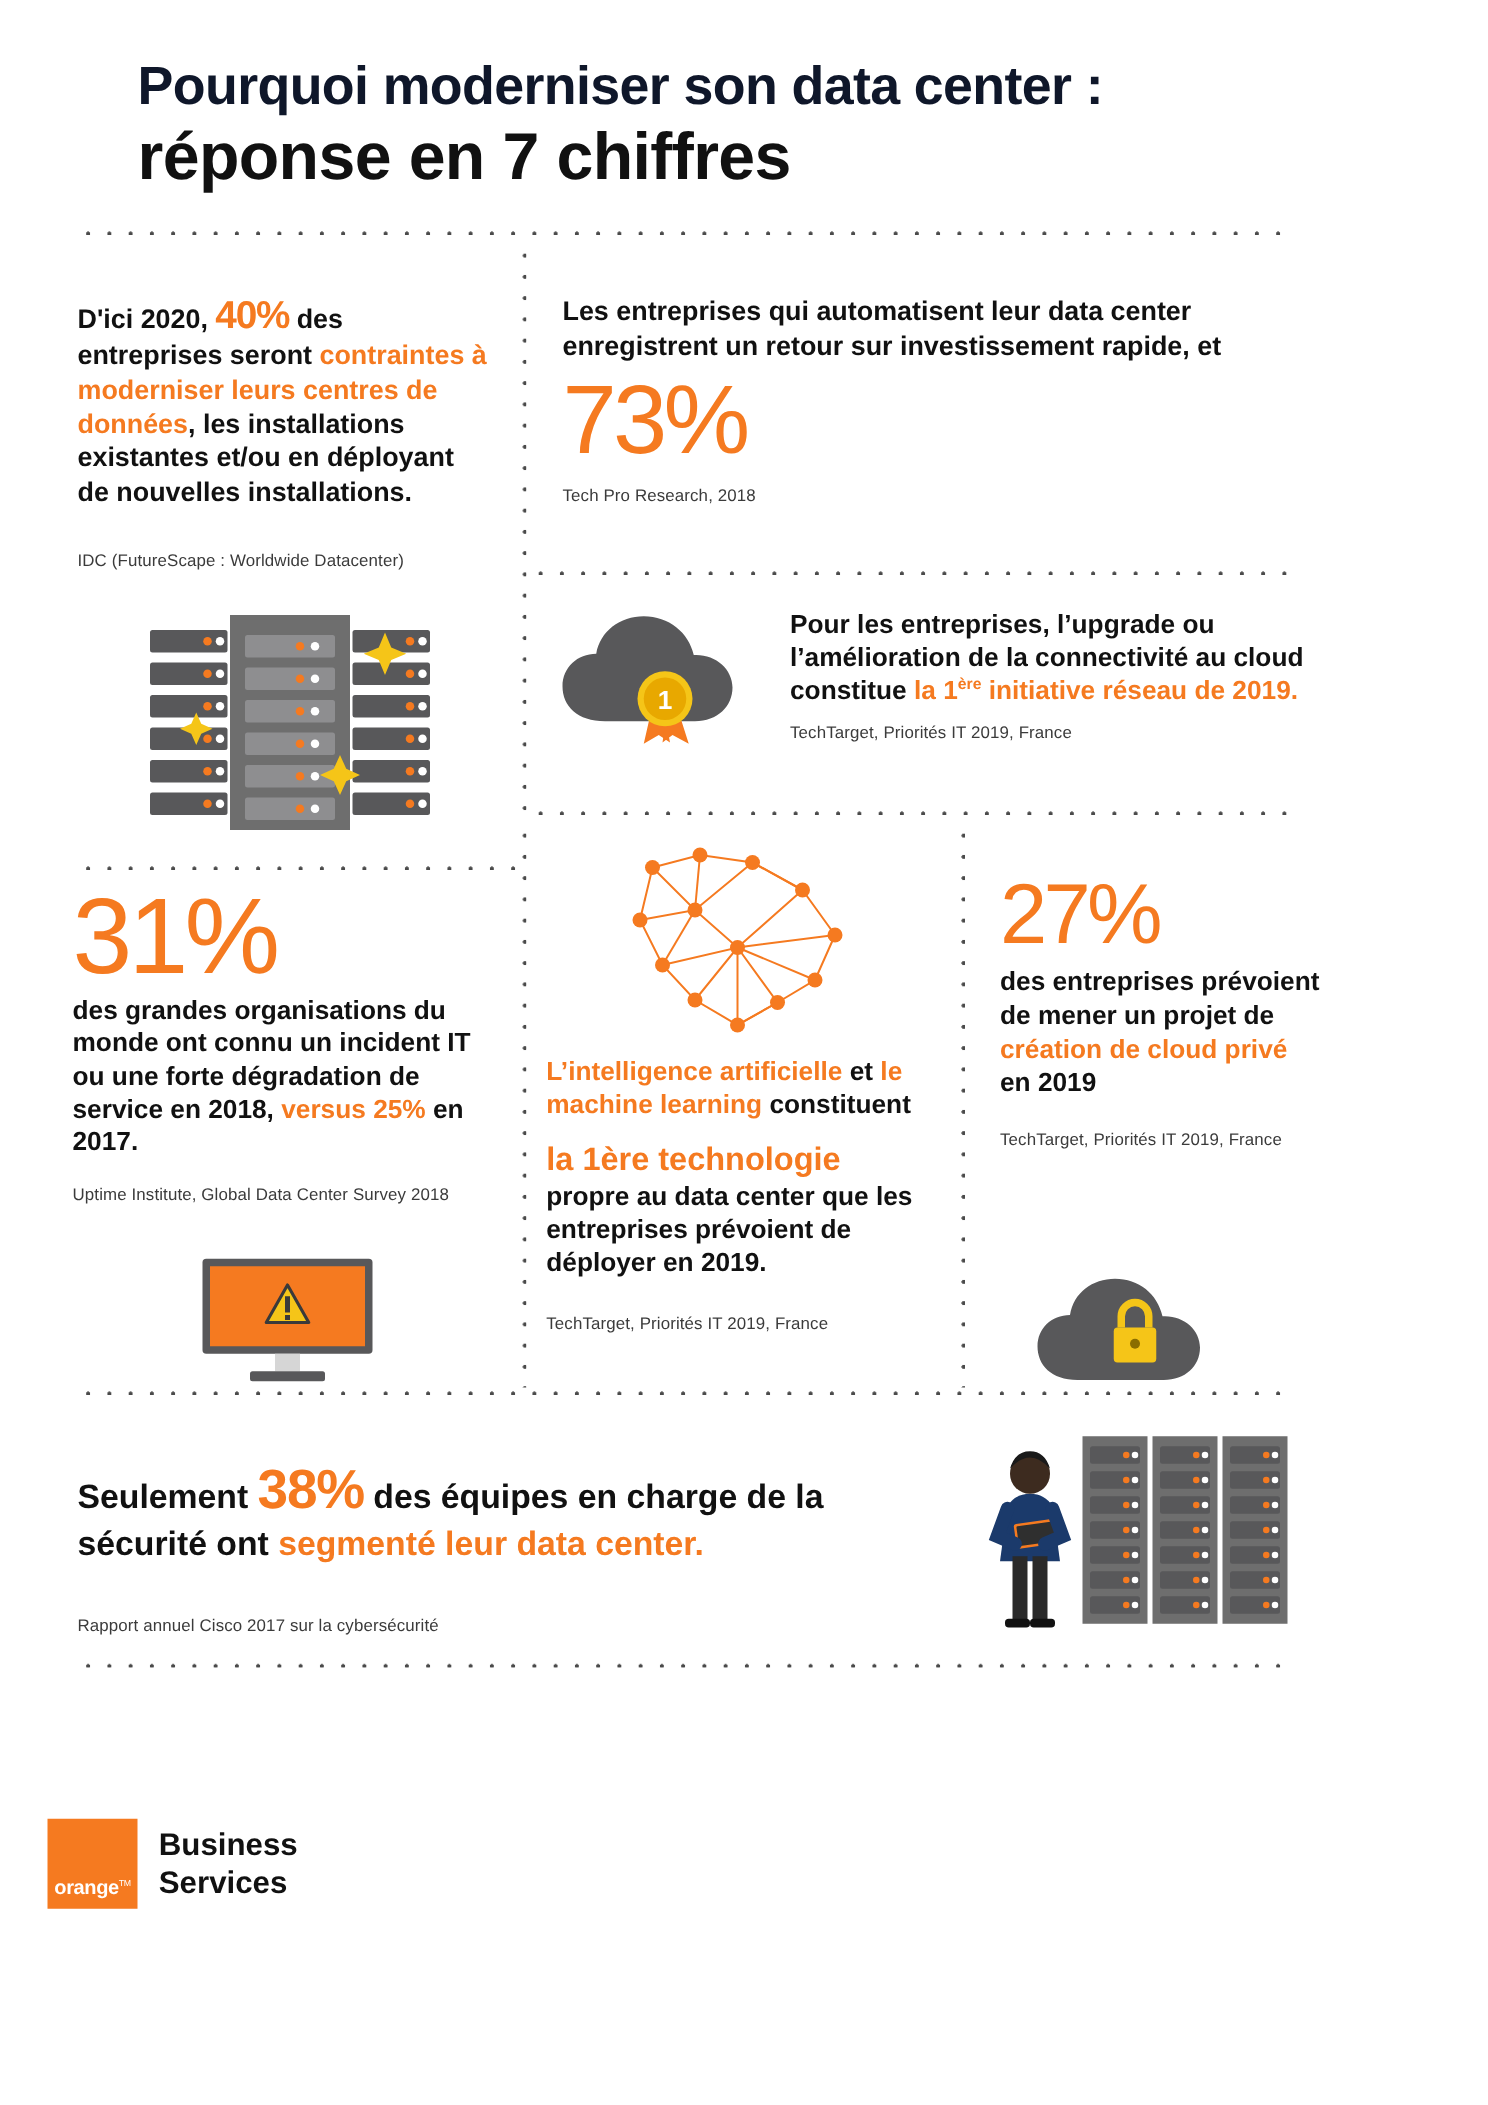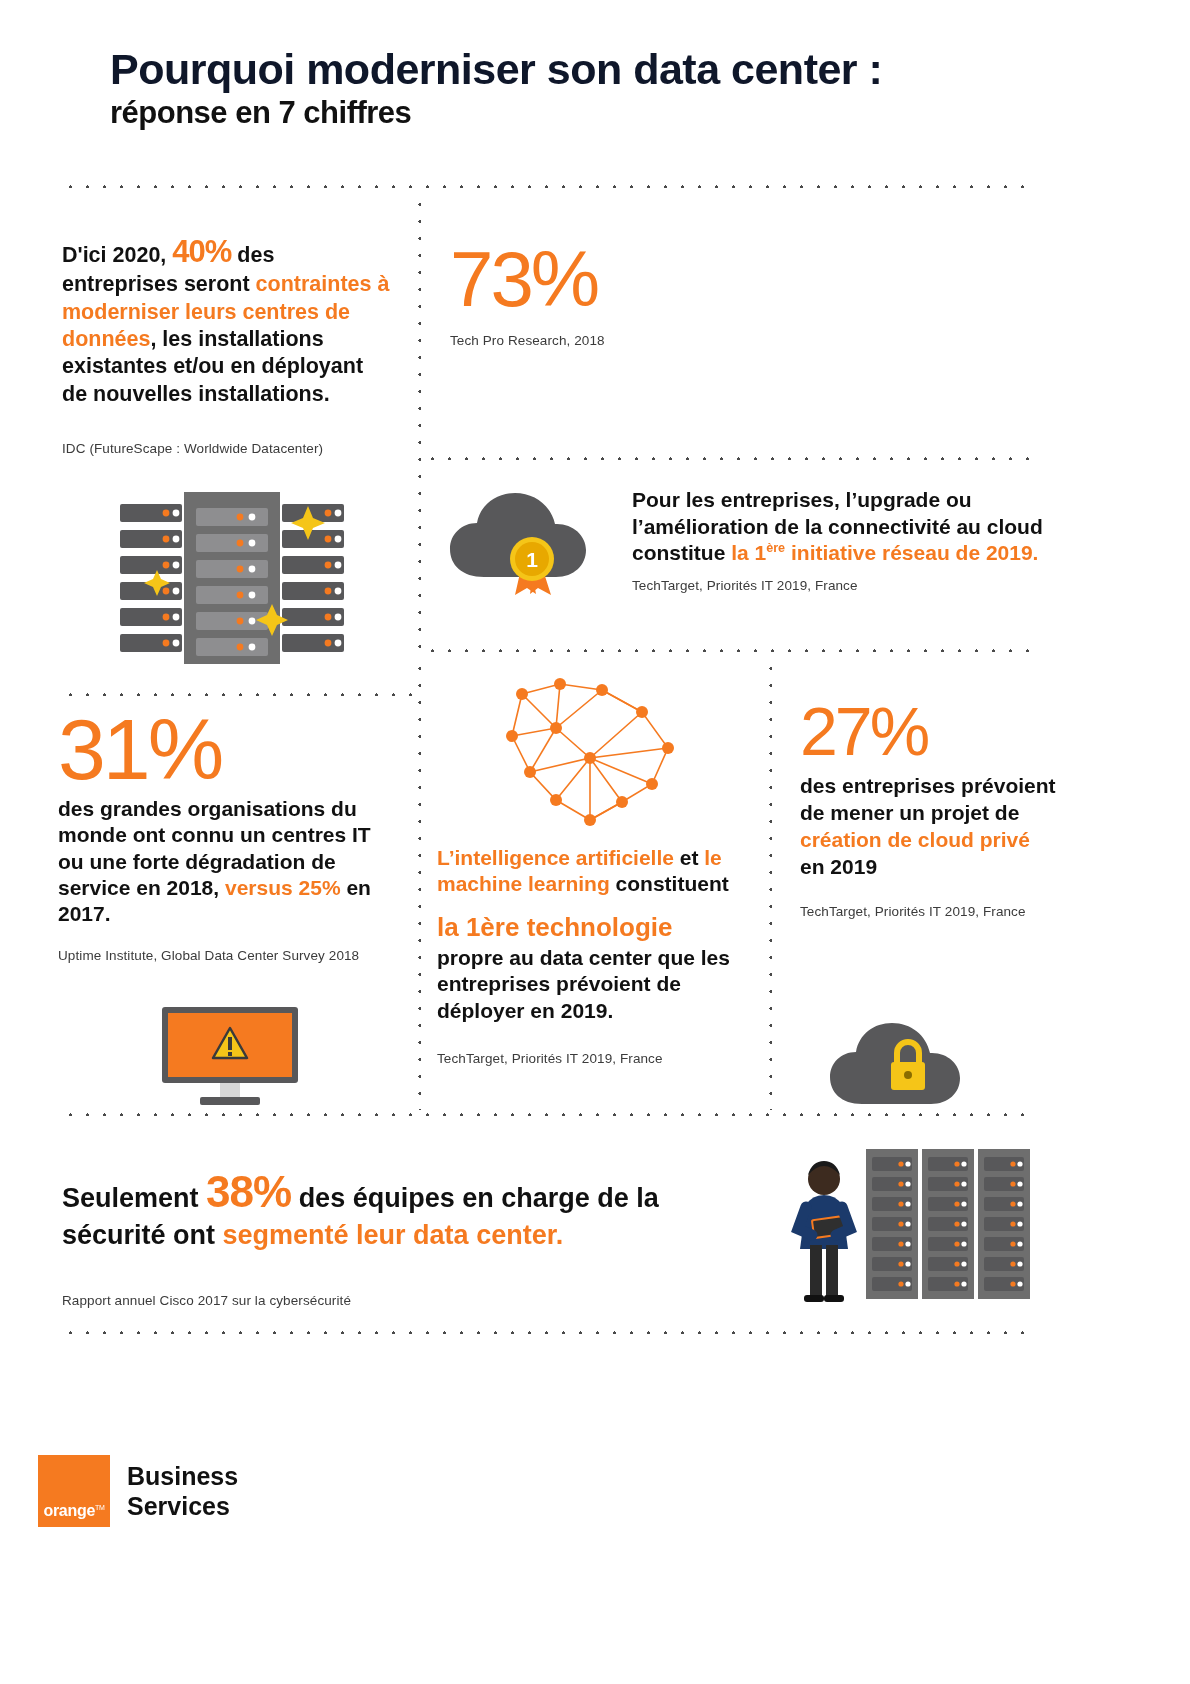--- a/index.html
+++ b/index.html
@@ -13,21 +13,21 @@
   }
   .page { position:relative; width:1190px; height:1684px; }
 
   
   .title-block { position:absolute; left:110px; top:44px; width:1000px; }
   .title-line1 {
     font-size:43px; font-weight:bold; color:#0f172a;
     letter-spacing:-0.5px; line-height:1.18; margin:0;
   }
   .title-line2 {
-    font-size:31px; font-weight:bold; color:#111111;
+    font-size:53px; font-weight:bold; color:#111111;
     letter-spacing:-0.5px; line-height:1.18; margin:0;
   }
 
   
   .dot-h {
     position:absolute; height:4px;
     background-image:radial-gradient(circle, #4a4a4a 1.6px, rgba(0,0,0,0) 1.8px);
     background-size:17px 4px; background-repeat:repeat-x;
     background-position:0 1px;
   }
@@ -204,20 +204,21 @@
       </g>
       <g fill="#F5C518">
         <path d="M196 14 l5 12 12 5 -12 5 -5 12 -5 -12 -12 -5 12 -5 z"></path>
         <path d="M45 78 l4 9 9 4 -9 4 -4 9 -4 -9 -9 -4 9 -4 z"></path>
         <path d="M160 112 l5 11 11 5 -11 5 -5 11 -5 -11 -11 -5 11 -5 z"></path>
       </g>
     </svg>
   </div>
 
   <div id="panel-73">
+    <div class="lead stat-text">Les entreprises qui automatisent leur data center enregistrent un retour sur investissement rapide, et</div>
     <div class="row">
       <div class="bignum">73%</div>
     </div>
     <div class="src">Tech Pro Research, 2018</div>
   </div>
 
   <div style="position:absolute; left:446px; top:487px;">
     <svg width="176" height="120" viewBox="0 0 176 120" aria-hidden="true">
       <g>
         <path d="M38 90 C16 90 4 78 4 62 C4 47 16 36 31 36 C34 18 50 6 69 6
@@ -233,21 +234,21 @@
     </svg>
   </div>
 
   <div id="panel-cloud1">
     <div class="body stat-text"><span class="bk">Pour les entreprises, l’upgrade ou l’amélioration de la connectivité au cloud constitue </span><span class="or">la 1</span><sup class="or">ère</sup><span class="or"> initiative réseau de 2019.</span></div>
     <div class="src">TechTarget, Priorités IT 2019, France</div>
   </div>
 
   <div id="panel-31">
     <div class="bignum">31%</div>
-    <div class="body stat-text"><span class="bk">des grandes organisations du monde ont connu un centres IT ou une forte dégradation de service en 2018, </span><span class="or">versus 25%</span><span class="bk"> en 2017.</span></div>
+    <div class="body stat-text"><span class="bk">des grandes organisations du monde ont connu un incident IT ou une forte dégradation de service en 2018, </span><span class="or">versus 25%</span><span class="bk"> en 2017.</span></div>
     <div class="src">Uptime Institute, Global Data Center Survey 2018</div>
   </div>
 
   <div style="position:absolute; left:160px; top:1005px;">
     <svg width="140" height="105" viewBox="0 0 140 105" aria-hidden="true">
       <rect x="2" y="2" width="136" height="76" rx="3" fill="#58585a"></rect>
       <rect x="8" y="8" width="124" height="64" fill="#F57A20"></rect>
       <rect x="60" y="78" width="20" height="14" fill="#d6d6d6"></rect>
       <rect x="40" y="92" width="60" height="8" rx="2" fill="#58585a"></rect>
       <g transform="translate(70,40)">

